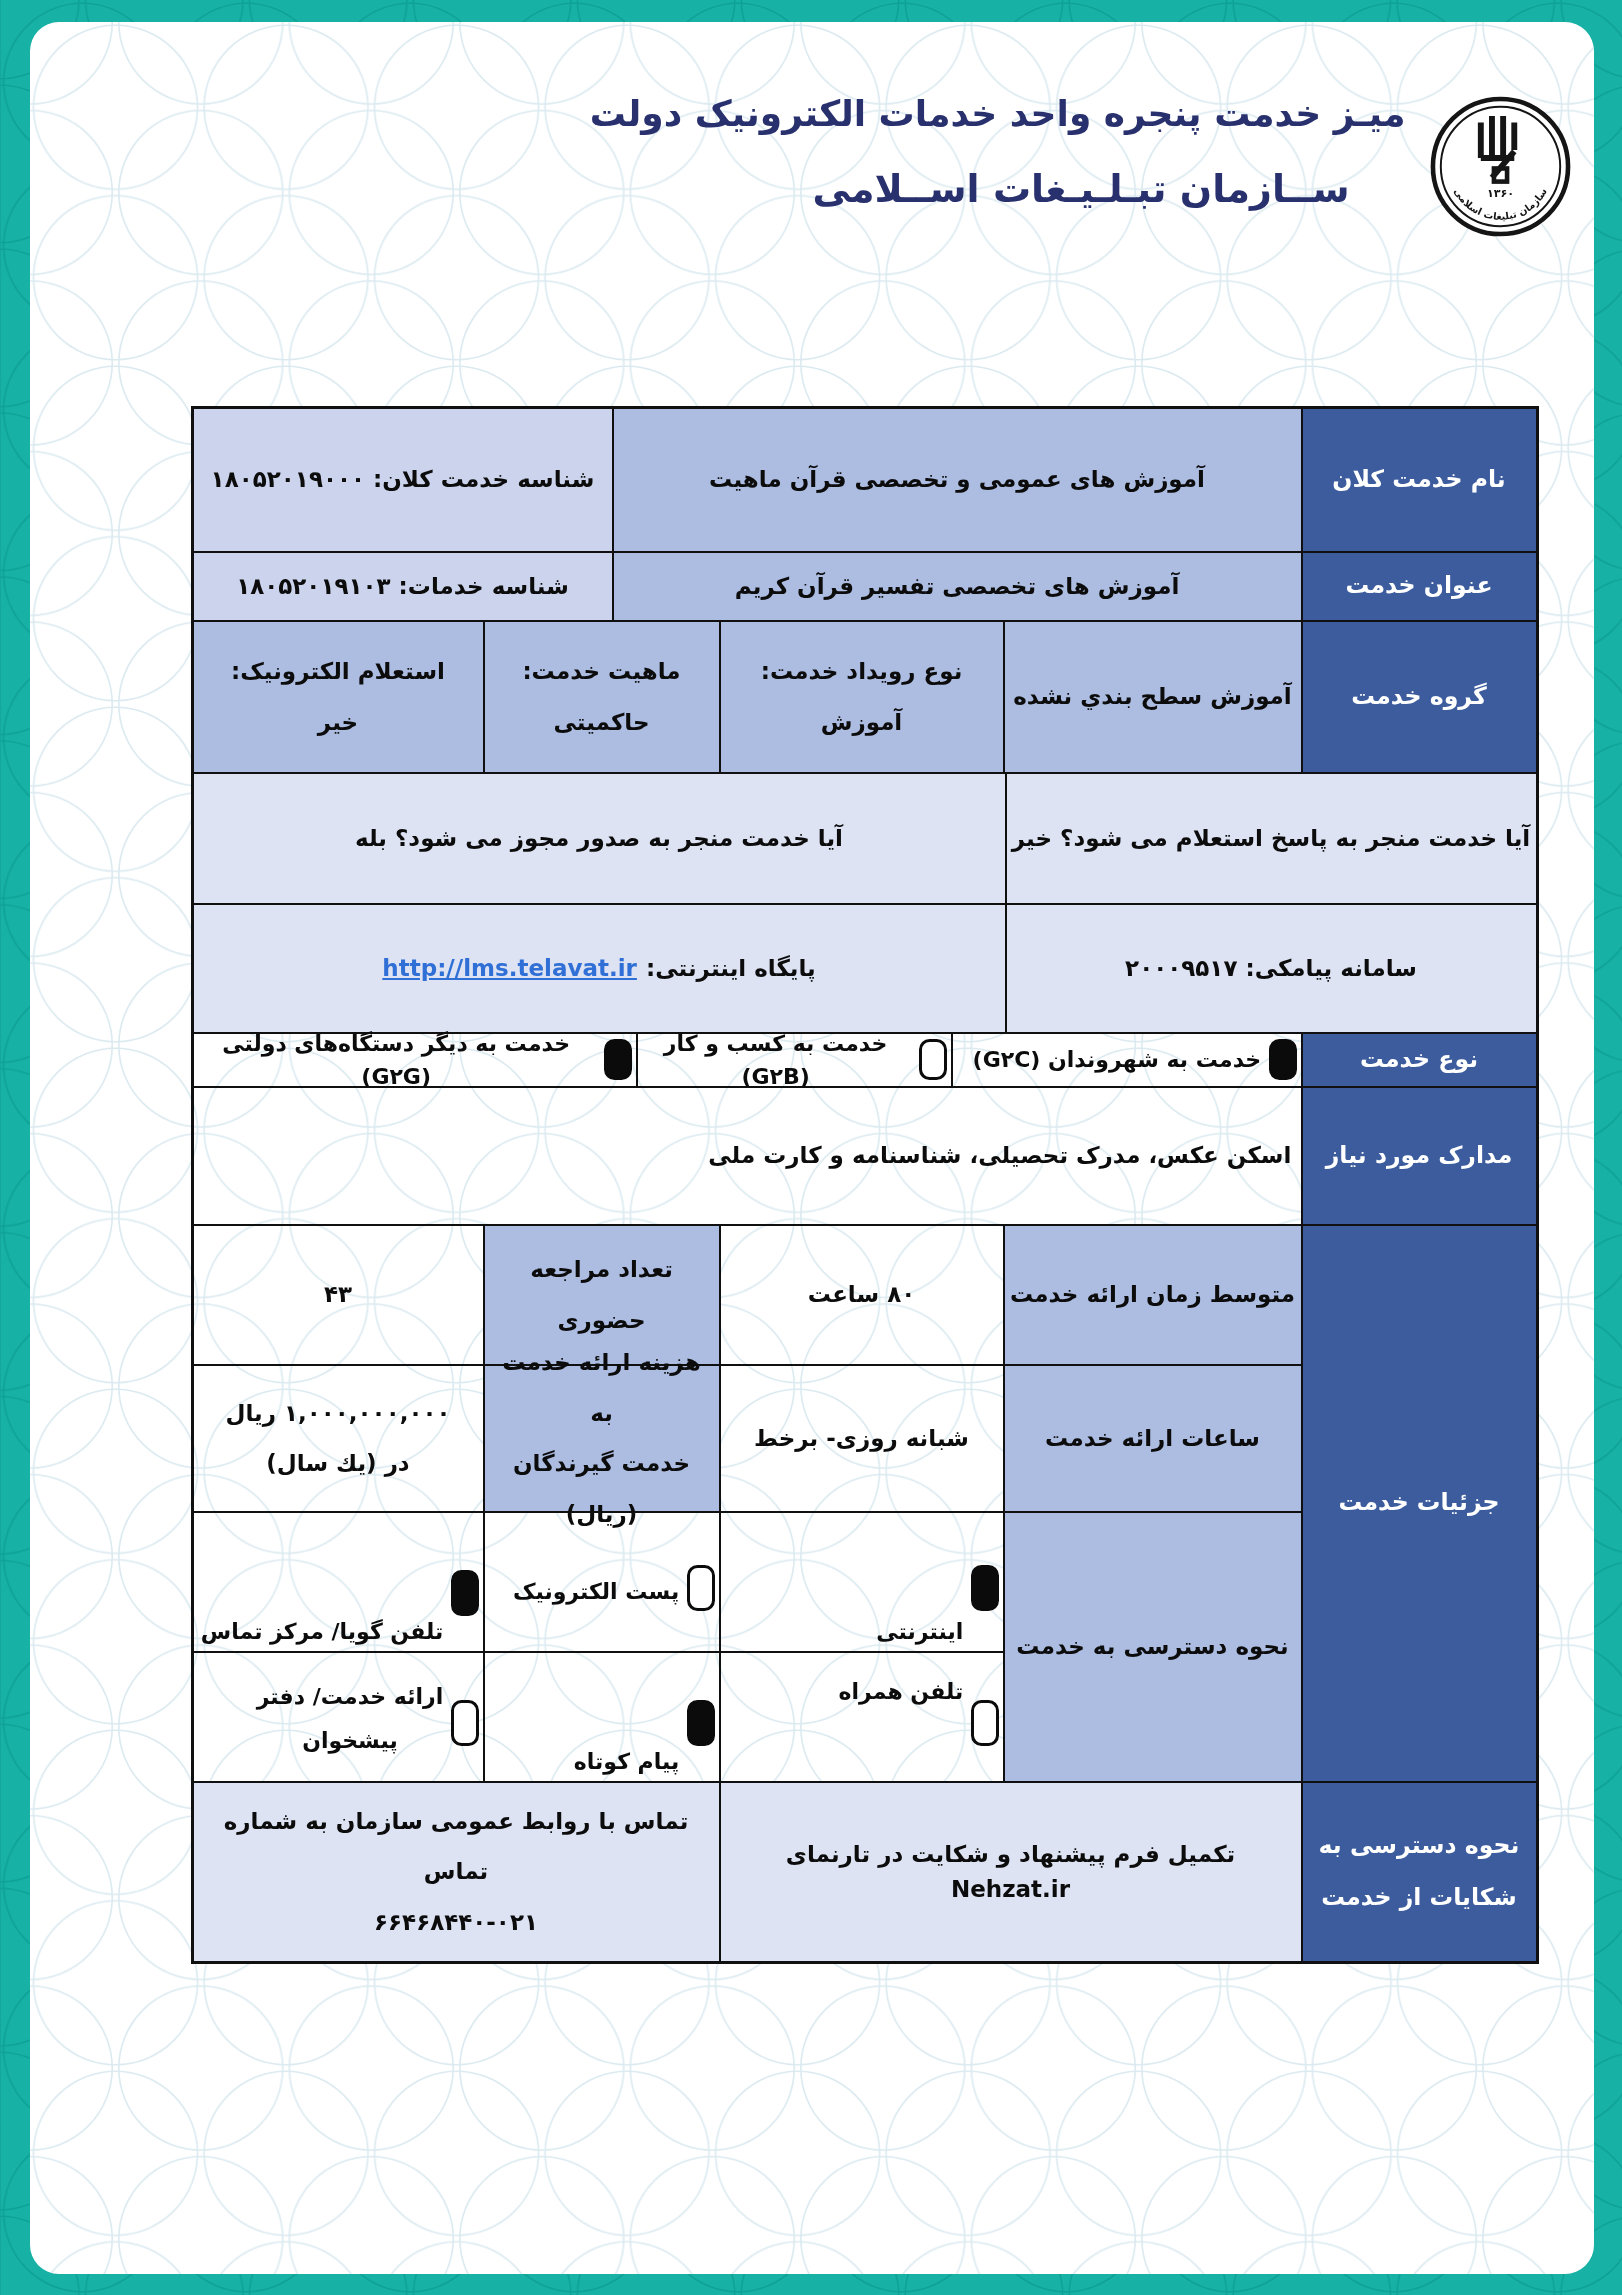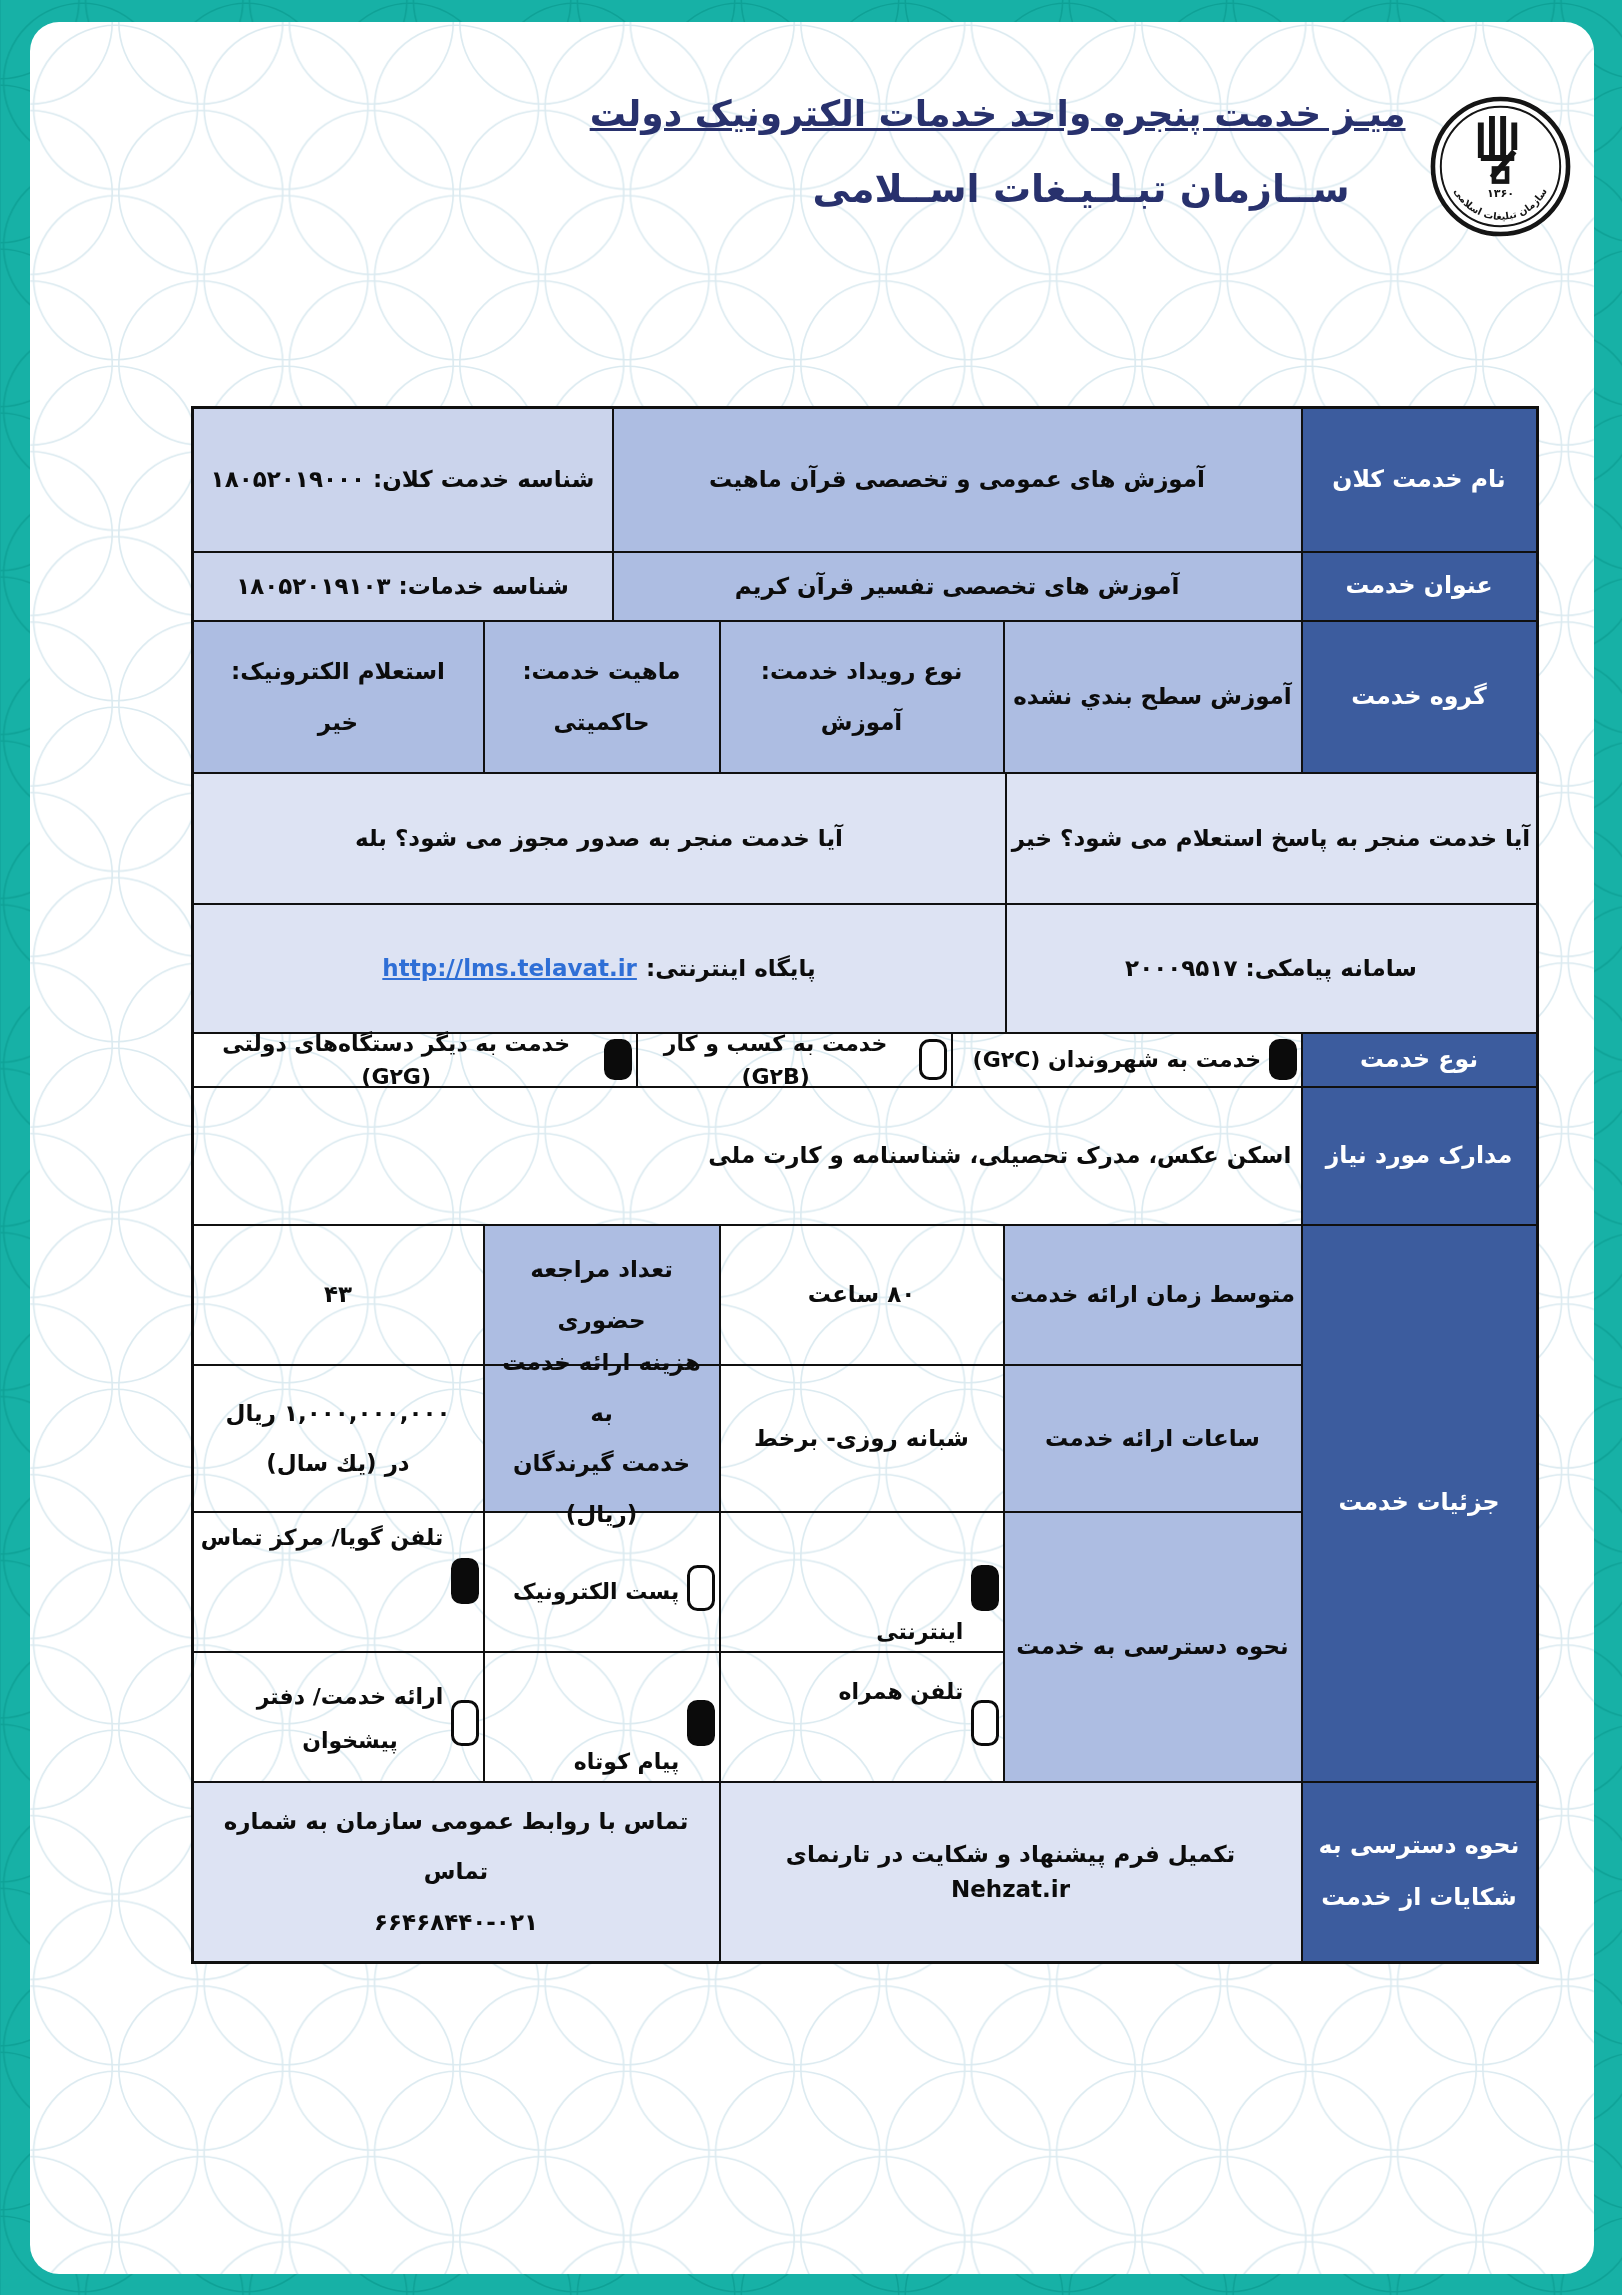--- a/index.html
+++ b/index.html
@@ -6,21 +6,21 @@
   #stage{position:relative;width:1623px;height:2295px;overflow:hidden;
          font-family:"DejaVu Sans","Liberation Sans",sans-serif;}
   .abs{position:absolute;}
   
   .card{position:absolute;left:29.5px;top:21.6px;width:1564px;height:2252px;
         background:#ffffff;border-radius:29px;overflow:hidden;}
   .card-pat{position:absolute;left:0;top:0;}
   .content{position:absolute;left:0;top:0;width:100%;height:100%;direction:rtl;}
   
   .titles{position:absolute;top:71px;right:188px;text-align:right;color:#28316d;}
-  .t1{font-size:36px;font-weight:bold;white-space:nowrap;text-decoration:underline;}
+  .t1{font-size:36px;font-weight:bold;white-space:nowrap;}
   .t2{font-size:38px;font-weight:bold;white-space:nowrap;margin-top:33px;margin-left:0;margin-right:56px;}
   .logo{position:absolute;top:73px;right:21.6px;width:143px;height:143px;}
   
   .tbl{position:absolute;top:384px;right:55px;width:1348px;border:2.6px solid #101010;box-sizing:border-box;}
   .trow{display:flex;}
   .c{border:1px solid #101010;box-sizing:border-box;display:flex;align-items:center;
      justify-content:center;text-align:center;font-weight:bold;font-size:23px;
      color:#0c0c0c;line-height:1.5;padding:2.6px;}
   .hd{background:#3c5c9e;color:#ffffff;font-size:23.6px;}
   .b1{background:#adbde2;}
@@ -188,21 +188,21 @@
 
                 <div class="trow" style="height:140px">
                   <div class="c clear chkcell" style="flex:0 0 284px;align-items:flex-end;padding-top:15.7px">
                     <span class="cbx checked"></span>
                     <span style="margin-top:6.6px">اینترنتی</span>
                   </div>
                   <div class="c clear chkcell" style="flex:0 0 236px;align-items:center;padding-top:15.7px">
                     <span class="cbx"></span>
                     <span style="margin-top:6.6px">پست الکترونیک</span>
                   </div>
-                  <div class="c clear chkcell" style="flex:1 1 auto;align-items:flex-start;padding-top:2px">
+                  <div class="c clear chkcell" style="flex:1 1 auto;align-items:flex-end;padding-top:25px">
                     <span class="cbx checked"></span>
                     <span style="margin-top:6.6px">تلفن گویا/ مرکز تماس</span>
                   </div>
                 </div>
 
                 <div class="trow" style="flex:1 1 auto">
                   <div class="c clear chkcell" style="flex:0 0 284px;align-items:flex-start;padding-top:15.7px">
                     <span class="cbx"></span>
                     <span style="margin-top:6.6px">تلفن همراه</span>
                   </div>

